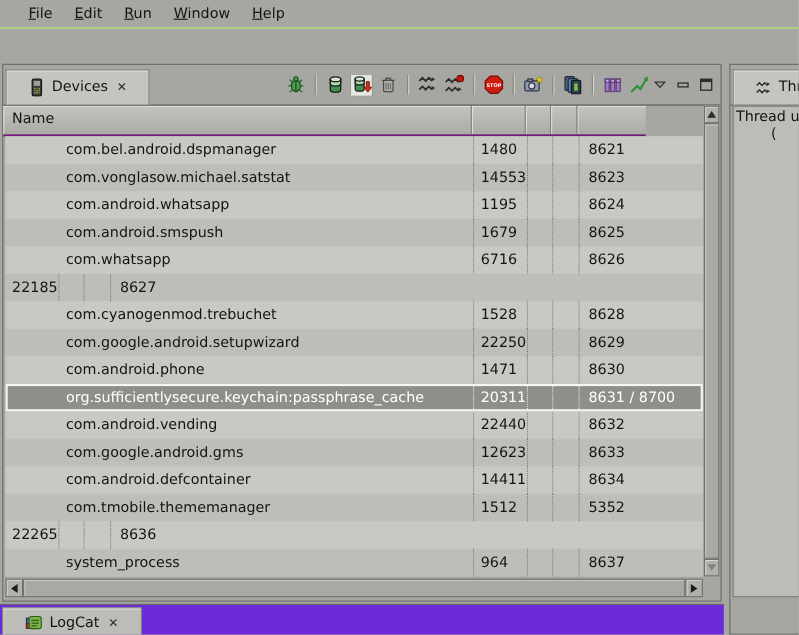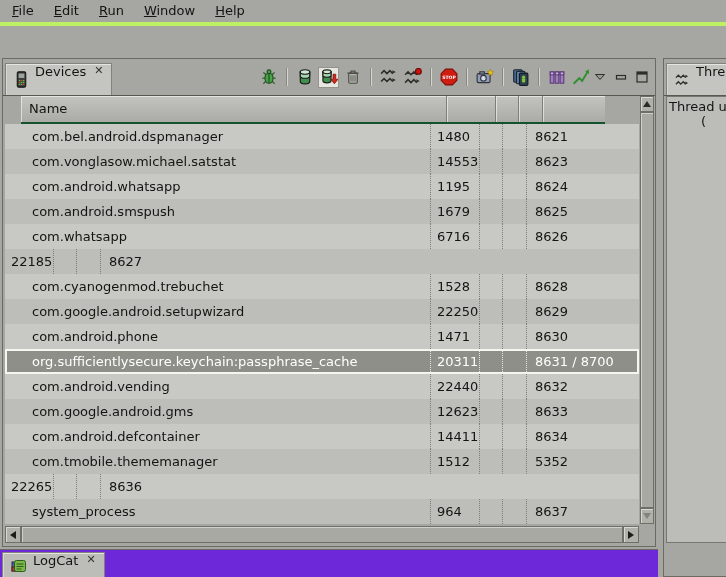--- a/index.html
+++ b/index.html
@@ -4,57 +4,57 @@
 <style>
   html,body{margin:0;padding:0}
   body{
     width:726px;height:577px;overflow:hidden;position:relative;
     background:#a6a6a2;color:#141412;
     font-family:"DejaVu Sans","Liberation Sans",sans-serif;font-size:13px;
     -webkit-font-smoothing:antialiased;
   }
   
   #menubar{position:absolute;left:0;top:0;width:726px;height:26px;
-    border-bottom:4px solid #bef264;display:flex;padding-left:2px;box-sizing:border-box}
+    border-bottom:1px solid #bef264;display:flex;align-items:center;padding-left:16px;box-sizing:border-box}
   .menu-item{padding:3px 10px;cursor:default}
   .menu-item u{text-decoration:underline}
   
   #main-toolbar{position:absolute;left:0;top:27px;width:726px;height:31px;background:#a6a6a2}
   
   .view{position:absolute;background:#a6a6a2;border:1px solid #6b6b64;box-sizing:border-box}
   .tabbar{position:relative;height:36px;border-bottom:1px solid #58584f}
-  .tab{position:absolute;left:2px;top:4px;height:32px;display:flex;gap:6px;
-    padding:0 8px;background:#c4c4c0;border:1px solid #82827a;border-bottom:none;box-sizing:border-box;
+  .tab{position:absolute;left:2px;top:4px;height:32px;display:flex;align-items:center;gap:6px;
+    padding:0 20px;background:#c4c4c0;border:1px solid #82827a;border-bottom:none;box-sizing:border-box;
     box-shadow:inset 0 1px 0 #e4e4e0, inset 1px 0 0 #d6d6d2;white-space:nowrap}
   .tlabel{white-space:nowrap}
   .tclose{font-size:11px;font-weight:bold;color:#33332e;margin-left:2px;cursor:default}
   .ticon{display:inline-flex;align-items:center;justify-content:center}
   
   .vtoolbar{position:absolute;right:64px;top:3px;height:30px;display:flex;align-items:center;gap:3px}
   .tbicon{width:21px;height:21px;display:inline-flex;align-items:center;justify-content:center}
   .tbicon.active{background:#e7e7e1;border:1px solid #93938c;box-sizing:border-box}
   .tbsep{width:1px;height:18px;background:#888881;box-shadow:1px 0 0 #d4d4d0;margin:0 4px}
   .vcontrols{position:absolute;right:5px;top:3px;height:30px;display:flex;align-items:center;gap:5px}
   .vcontrols .tbicon{width:16px;height:16px}
   
-  .theader{display:flex;height:26px;margin-left:18px;width:584px;
-    border-bottom:2px solid #14532d;box-sizing:content-box}
+  .theader{display:flex;height:26px;margin-left:0;width:584px;
+    border-bottom:2px solid #701a75;box-sizing:content-box}
   .hc{box-sizing:border-box;height:26px;line-height:25px;
     background:linear-gradient(#c3c3bf,#aaaaa6);
     border-right:1px solid #7f7f7a;box-shadow:inset 1px 1px 0 rgba(255,255,255,.55)}
   .hname{width:426px;padding-left:8px}
   .hpid{width:49px}.ha{width:23px}.hb{width:24px}
   .hport{flex:1;border-right:none}
   
   .rows{margin-left:2px;width:634px;height:400px;background:#c8c8c4}
   .row{height:25px;display:flex;line-height:25px}
   .row.light{background:var(--row-light,#c8c8c4)}
   .row.dark{background:var(--row-dark,#bdbdb9)}
   .row .c{box-sizing:border-box;border-right:1px dotted #7d7d78;overflow:hidden;white-space:nowrap}
-  .c.name{width:426px;padding-left:27px}
+  .c.name{width:426px;padding-left:55px}
   .c.pid{width:49px;padding-left:6px}
   .c.ca{width:23px}.c.cb{width:24px}
   .c.port{flex:1;padding-left:8px;border-right:none}
   .row.selected{background:var(--sel-bg,#8f8f89);color:var(--sel-text,#fff);
     outline:2px solid var(--sel-outline,#f6f6f0);outline-offset:-2px;position:relative;z-index:2}
   .row.selected .c{border-right-color:#e8e8e2}
   
   .vscroll{position:absolute;right:1px;top:37px;width:14px;height:428px;background:#b7b7b2}
   .sbtn{background:#b1b1ac;border:1px solid #6f6f68;box-sizing:border-box;
     box-shadow:inset 1px 1px 0 rgba(255,255,255,.5);display:flex;align-items:center;justify-content:center}

